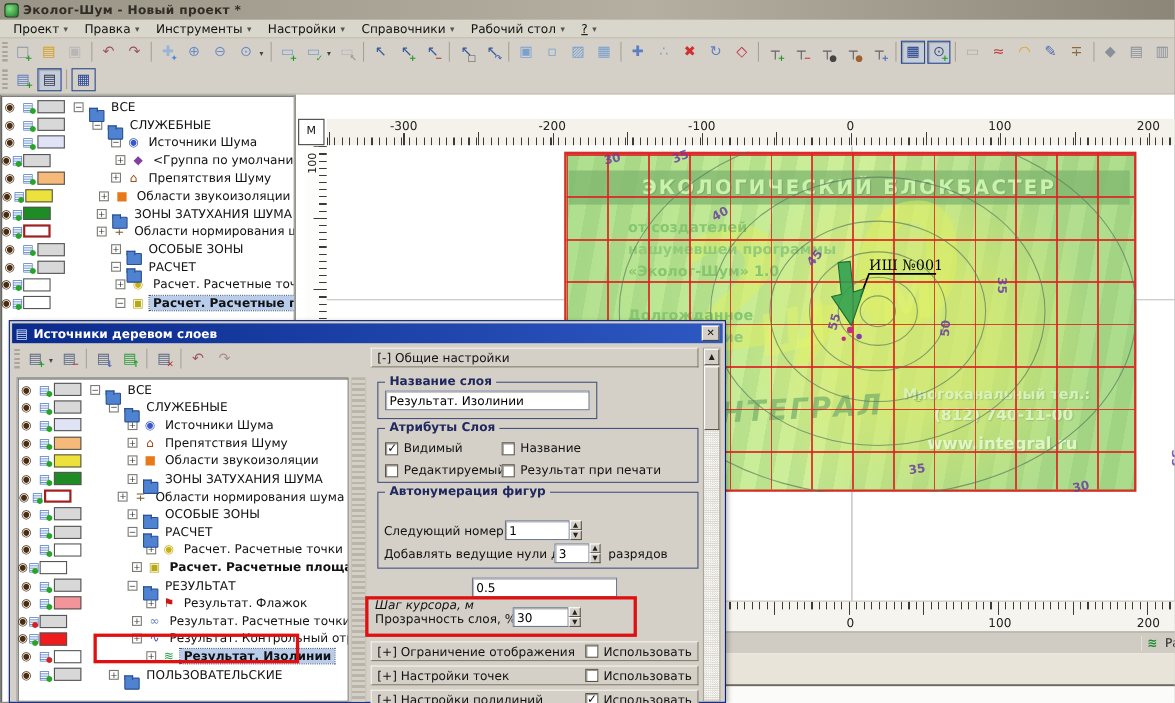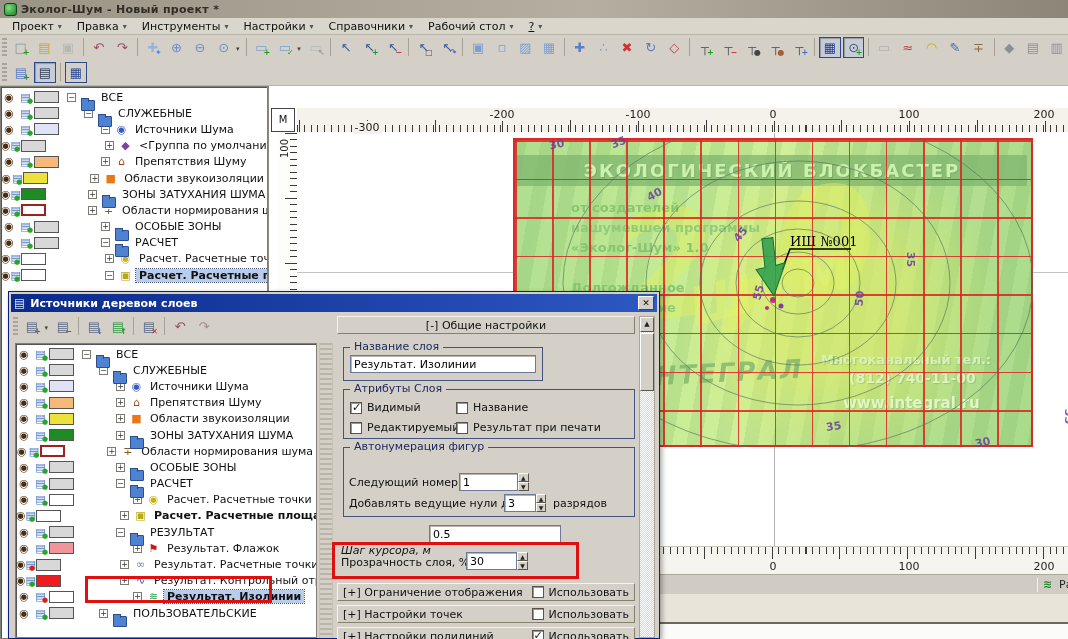--- a/index.html
+++ b/index.html
@@ -106,27 +106,27 @@
   .marker-label { position:absolute; left:277px; top:96px; width:70px; font-family:"DejaVu Serif","Liberation Serif",serif; font-size:13px; color:#000;}
   
   .dialog { position:absolute; left:8px; top:291px; width:652px; height:348px; background:#d4d0c8; border:1px solid #08217a; box-shadow:2px 2px 5px rgba(0,0,0,.35); z-index:50;}
   .dtitle { position:absolute; left:2px; top:2px; right:2px; height:18px; background:linear-gradient(90deg,#0a2a8c,#2e58c2); color:#fff; font-weight:bold; display:flex; align-items:center; gap:5px; padding:0 3px;}
   .dtitle .dico { color:#cfe0ff; font-size:12px; }
   .dclose { margin-left:auto; width:16px; height:14px; background:#d4d0c8; border:1px solid; border-color:#fff #4a463c #4a463c #fff; color:#111; font-size:9px; line-height:12px; text-align:center; font-weight:bold;}
   .dtbar { position:absolute; left:2px; top:21px; right:2px; height:26px; display:flex; align-items:center; }
   .dtree { position:absolute; left:6px; top:51px; width:302px; bottom:0; }
   .dsplit { position:absolute; left:310px; top:51px; width:14px; bottom:0; background:repeating-linear-gradient(180deg,#b9b5a9 0 2px,#d4d0c8 2px 5px); border-left:1px solid #c6c2b6; border-right:1px solid #c6c2b6;}
   .dpanel { position:absolute; left:324px; top:21px; right:2px; bottom:0; }
-  .secbar { position:absolute; left:4px; width:298px; height:18px; background:#d4d0c8; border:1px solid; border-color:#f5f3ec #84806f #84806f #f5f3ec; display:flex; align-items:center; padding:0 5px; gap:6px;justify-content:center;}
+  .secbar { position:absolute; left:4px; width:298px; height:18px; background:#d4d0c8; border:1px solid; border-color:#f5f3ec #84806f #84806f #f5f3ec; display:flex; align-items:center; padding:0 5px; gap:6px;}
   .secbar .uselbl { margin-left:auto; display:flex; align-items:center; gap:5px; }
   .vscroll { position:absolute; right:2px; top:3px; width:16px; bottom:0; background:repeating-conic-gradient(#fff 0 25%,#d9d5cc 0 50%) 0 0/2px 2px; border:1px solid #aaa69a;}
   .vscroll .sbtn { position:absolute; left:0; width:14px; height:15px; background:#d4d0c8; border:1px solid; border-color:#fff #5a564a #5a564a #fff; font-size:7px; text-align:center; line-height:13px; color:#222;}
   .vscroll .sthumb { position:absolute; left:0; top:16px; width:14px; height:58px; background:#d4d0c8; border:1px solid; border-color:#fff #5a564a #5a564a #fff;}
   .grp { position:absolute; border:1px solid #46527e; }
-  .grp .gt { position:absolute; left:6px; top:-8px; background:#d4d0c8; padding:0 4px; font-weight:normal; color:#20295f;}
+  .grp .gt { position:absolute; left:6px; top:-8px; background:#d4d0c8; padding:0 4px; font-weight:bold; color:#20295f;}
   .cb { width:12px; height:12px; background:#fff; border:1px solid #58544a; box-shadow:inset 1px 1px 0 #9a968a; flex:none; position:relative;}
   .cb.on::after { content:"✓"; position:absolute; left:1px; top:-2px; font-size:11px; font-weight:bold; color:#111;}
   .cbrow { position:absolute; display:flex; align-items:center; gap:5px; }
   .tinput { position:absolute; background:#fff; border:1px solid #6e7a95; box-shadow:inset 1px 1px 0 #b9b5ab; font-family:inherit; font-size:11px; padding:1px 3px; }
   .spin { position:absolute; display:flex; }
   .spin input { width:100%; background:#fff; border:1px solid #6e7a95; box-shadow:inset 1px 1px 0 #b9b5ab; font-family:inherit; font-size:11px; padding:1px 3px;}
   .spin .sb { width:14px; display:flex; flex-direction:column; }
   .spin .sb span { flex:1; background:#d4d0c8; border:1px solid; border-color:#fff #5a564a #5a564a #fff; font-size:6px; line-height:7px; text-align:center; color:#222;}
   .flbl { position:absolute; color:#111; }
   .annot { position:absolute; border:3px solid #e01010; z-index:120; pointer-events:none; }
@@ -444,21 +444,21 @@
           <span class="exp">−</span>
           <span class="nico" style="color: rgb(184, 168, 24);">▣</span>
           <span class="lbl b sel">Расчет. Расчетные пл...</span>
         </div>
       </div>
   </div>
 
   <div class="mapregion">
     <div class="corner">М</div>
     <div class="hruler">
-        <span class="rl" style="left: 70px; margin-top: 13px;">-300</span>
+        <span class="rl" style="left: 70px;">-300</span>
         <span class="rl" style="left: 205px;">-200</span>
         <span class="rl" style="left: 341px;">-100</span>
         <span class="rl" style="left: 476px;">0</span>
         <span class="rl" style="left: 612px;">100</span>
         <span class="rl" style="left: 747px;">200</span>
       </div>
     <div class="vruler">
         <span class="rl" style="top: 10px;">100</span>
         <span class="rl" style="top: 176px;">0</span>
       </div>

